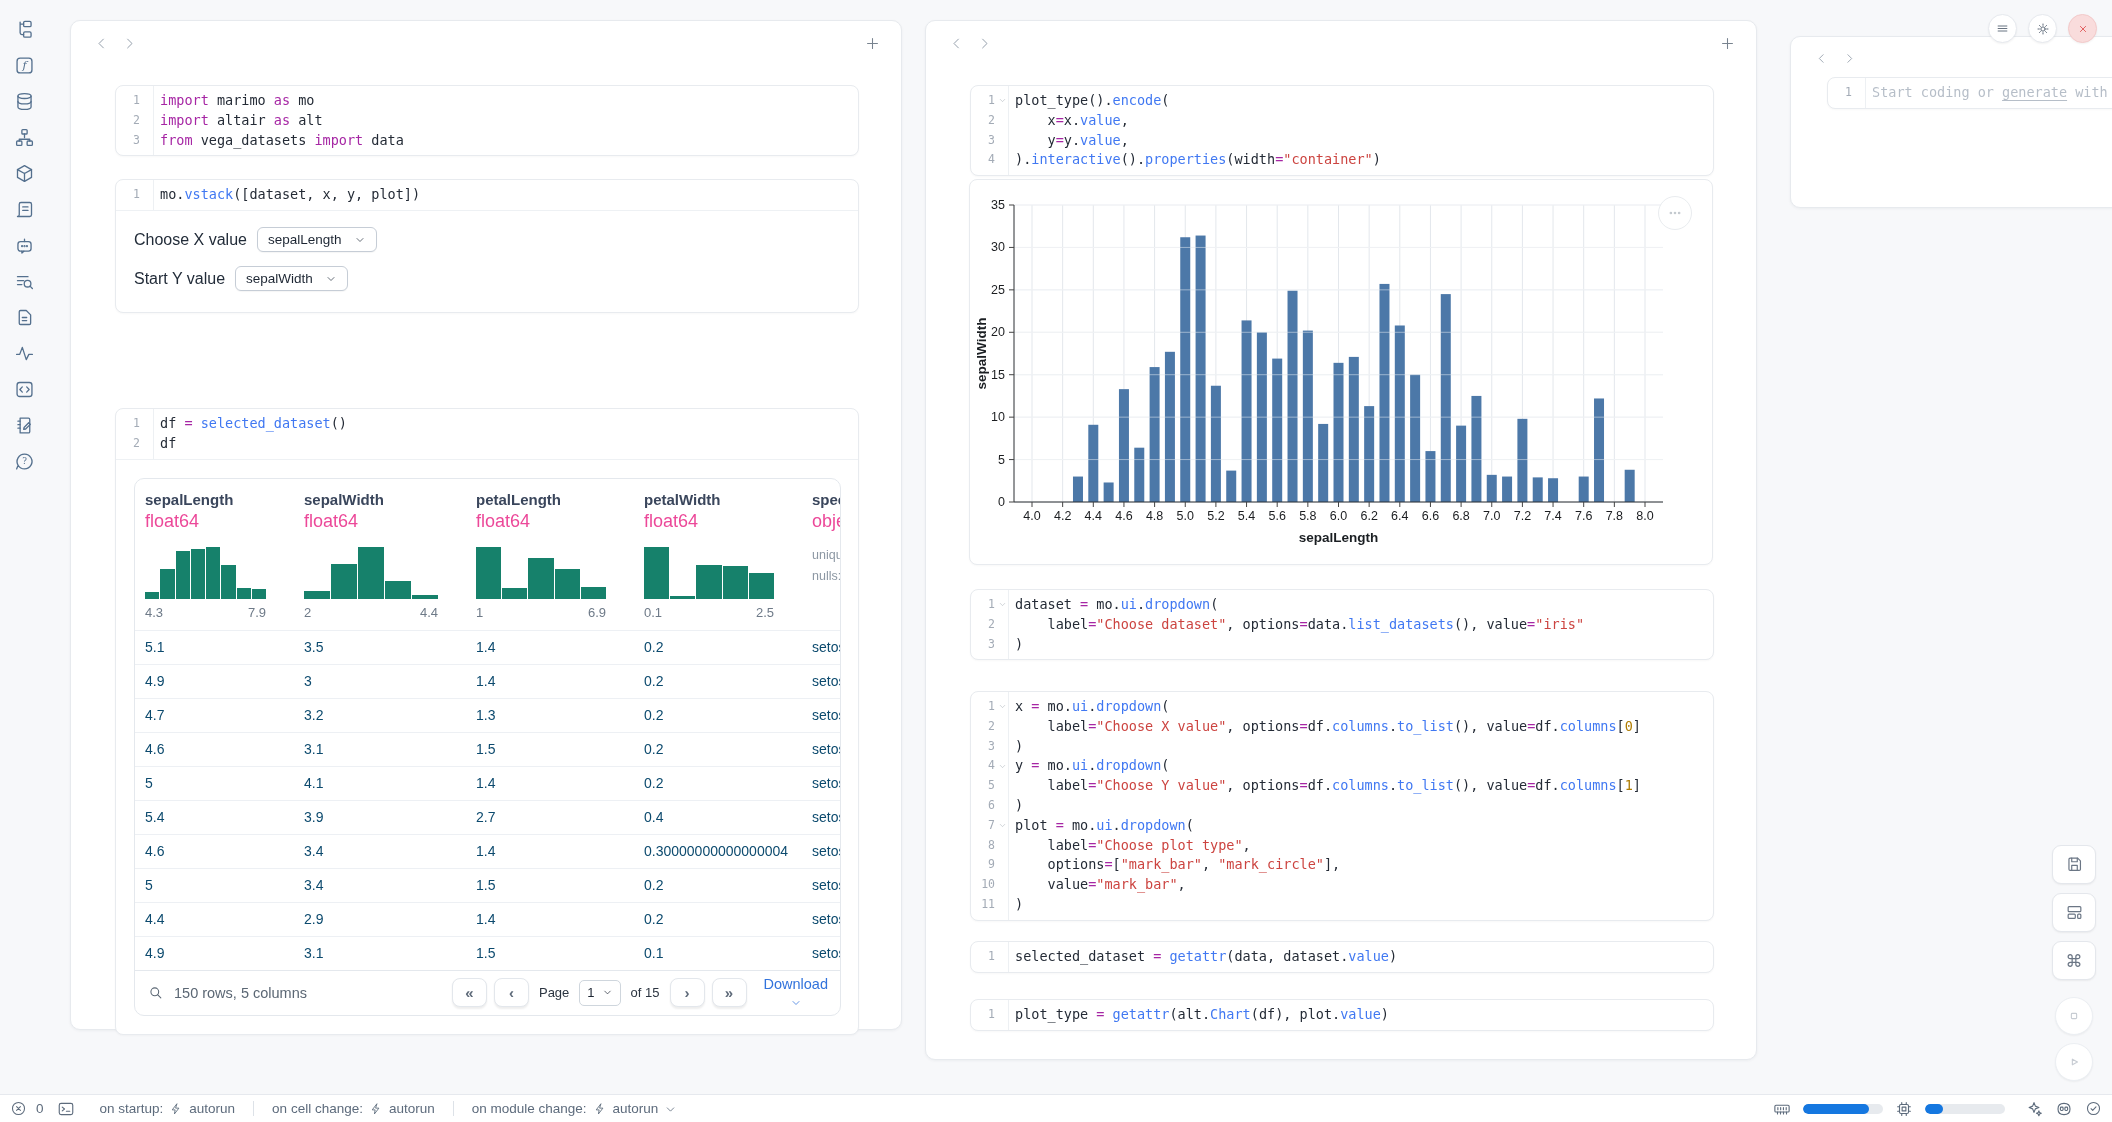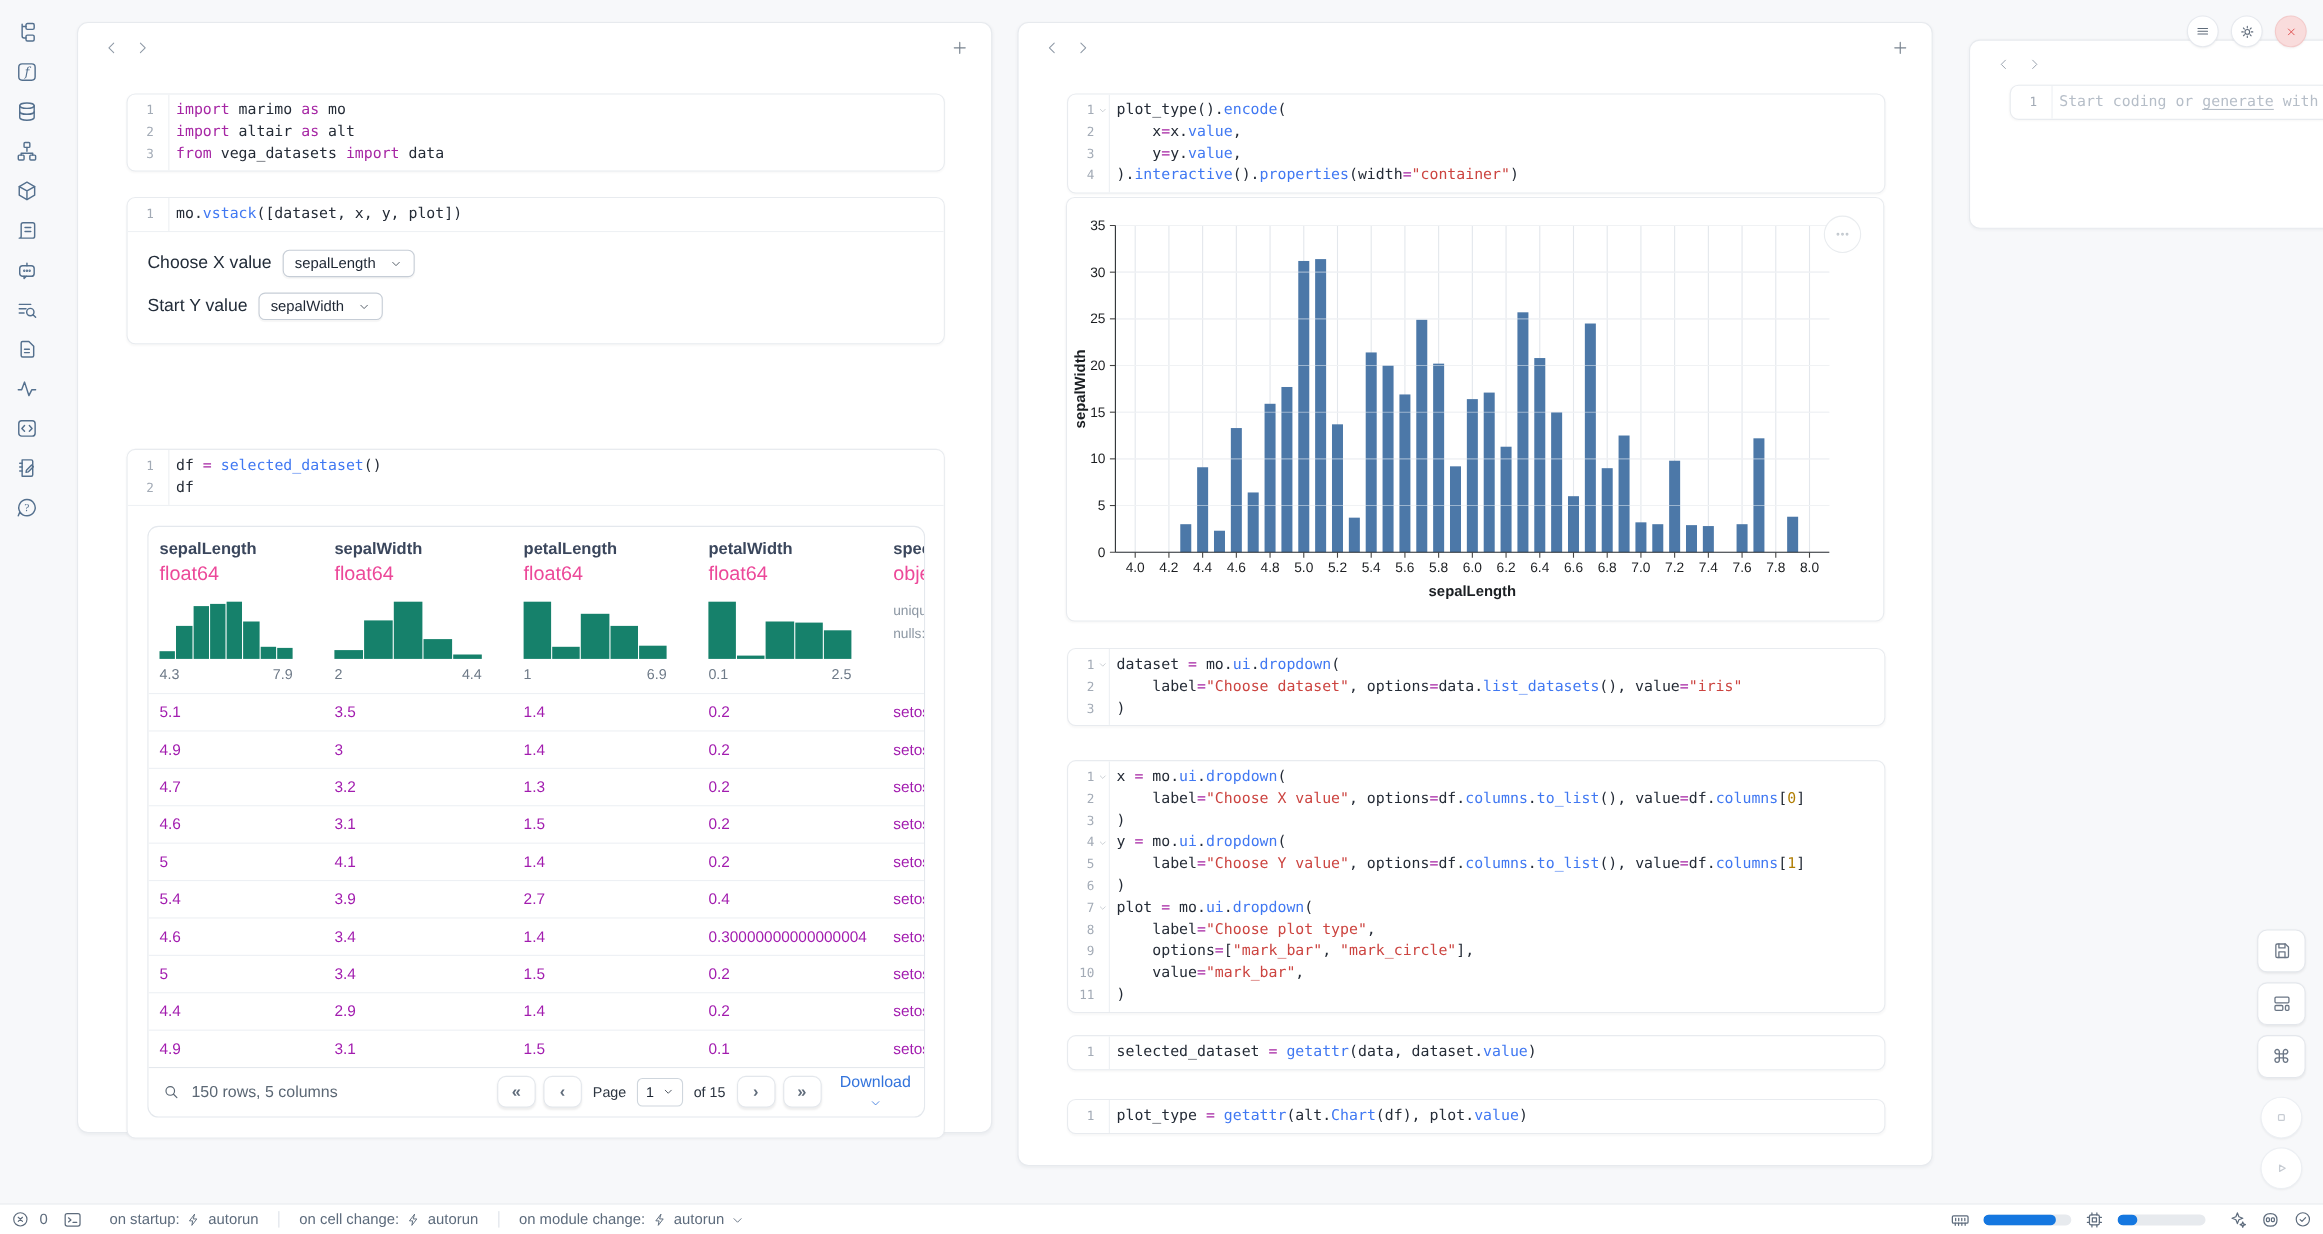--- a/index.html
+++ b/index.html
@@ -44,21 +44,21 @@
   
   #df-table{margin:18px;width:705px;border:1px solid #e4e8ed;border-radius:10px;background:#fff;overflow:hidden}
   .t-grid{display:grid;grid-template-columns:159px 172px 168px 168px 1fr}
   .t-hcell{padding:12px 0 0 10px;overflow:hidden}
   .col-name{font-size:15px;font-weight:700;color:#3a465c;white-space:nowrap}
   .col-dtype{font-size:18px;color:#ec4899;margin-top:3px;white-space:nowrap}
   .hist{display:flex;align-items:flex-end;gap:1px;height:54px;margin-top:13px;width:calc(100% - 28px)}
   .hbar{flex:1}
   .range{display:flex;justify-content:space-between;font-size:13px;color:#6e7a88;margin:6px 0 10px;width:calc(100% - 28px)}
   .col-meta{font-size:12.5px;color:#8c97a3;margin-top:13px;line-height:1.75;white-space:nowrap}
-  .t-row{display:grid;grid-template-columns:159px 172px 168px 168px 1fr;height:33px;align-items:center;border-top:1px solid #edf0f4;font-size:14px;color:#a21caf}
+  .t-row{display:grid;grid-template-columns:159px 172px 168px 168px 1fr;height:33px;align-items:center;border-top:1px solid #edf0f4;font-size:14px;color:#0c4a6e}
   .t-cell{padding-left:10px;white-space:nowrap;overflow:hidden}
   .t-footer{display:flex;align-items:center;border-top:1px solid #e4e8ed;height:44px;padding:0 12px;gap:10px;color:#5b6774}
   .ftr-summary{font-size:14.5px}
   .ftr-right{margin-left:auto;display:flex;align-items:center;gap:7px}
   .pg-btn{min-width:33px;height:27px;border:1px solid #e3e7ec;border-radius:8px;background:#fff;box-shadow:0 1.5px 2px rgba(0,0,0,.07);display:flex;align-items:center;justify-content:center;font-size:15px;color:#5f6b7a;font-weight:700;cursor:pointer}
   .page-label{font-size:13px;color:#2b3440;margin:0 3px}
   .page-select{border:1px solid #cfd6dd;border-radius:5px;height:24px;padding:0 7px;display:flex;align-items:center;gap:7px;font-size:13px;color:#1d2633;cursor:pointer;background:#fff}
   .download{font-size:14.5px;margin-left:10px;display:flex;gap:5px;align-items:center;cursor:pointer}
   
   #chart-box{position:absolute;left:43px;top:158px;width:742px;height:384px;border:1px solid #e8ebef;border-radius:8px;background:#fff;box-shadow:0 1px 2px rgba(16,24,40,.03)}

